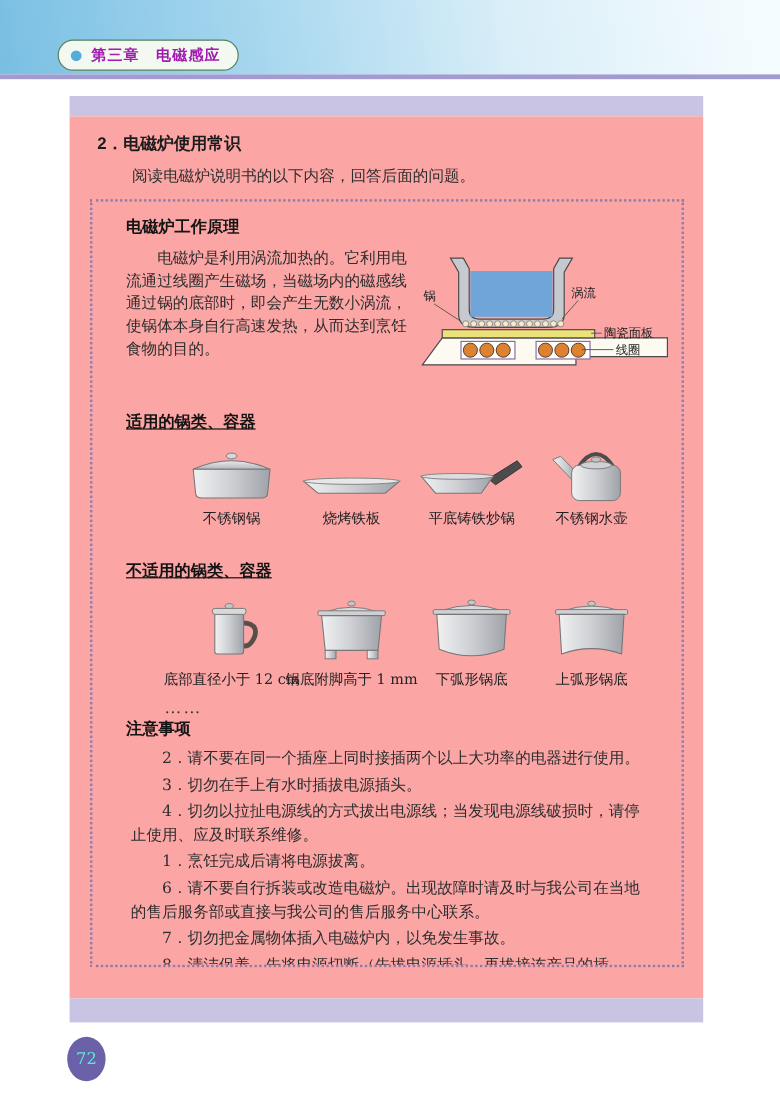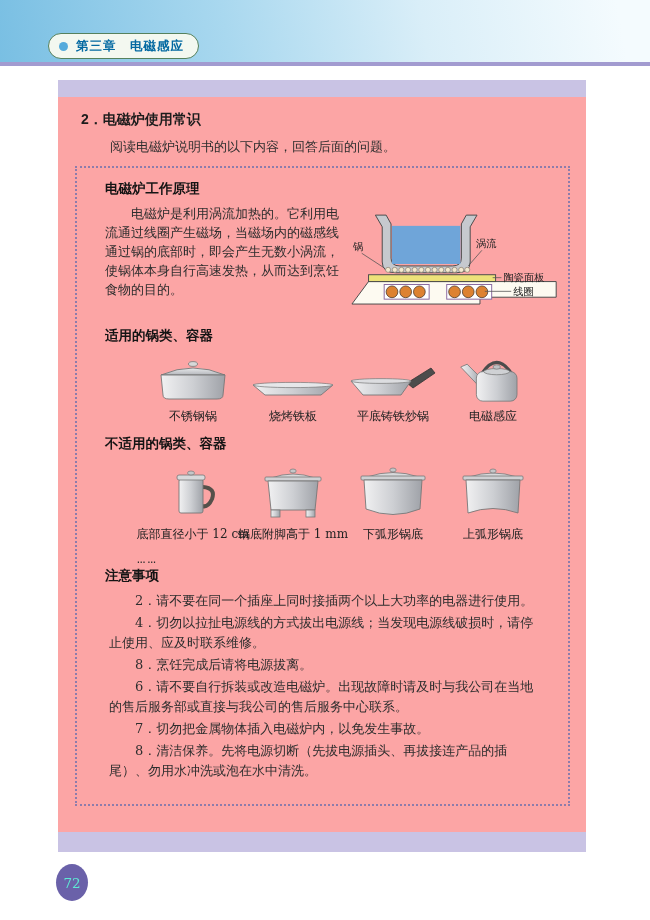--- a/index.html
+++ b/index.html
@@ -8,46 +8,46 @@
          font-family:"Liberation Sans", sans-serif; }
 
   
   .hdr { position:absolute; left:0; top:0; width:650px; height:62px;
          background:linear-gradient(80deg,#79bfe3 0%,#a9d8ef 35%,#d9eef8 65%,#f4fbfe 95%); }
   .chapter-pill { position:absolute; left:48px; top:33px; height:26px;
          display:flex; align-items:center; padding:0 14px 0 10px;
          background:#f3f8f0; border:1.5px solid #55815d; border-radius:14px; }
   .chapter-pill .dot { width:9px; height:9px; border-radius:50%;
          background:#55abdc; margin-right:8px; }
-  .chapter-pill .txt { font-size:12.5px; font-weight:bold; color:#0369a1;
+  .chapter-pill .txt { font-size:12.5px; font-weight:bold; color:#a21caf;
          letter-spacing:1px; white-space:nowrap; }
   .hdr-rule { position:absolute; left:0; top:62px; width:650px; height:4px;
          background:#a29bd0; }
 
   
   .panel { position:absolute; left:58px; top:80px; width:528px; height:772px; }
   .bar   { width:100%; height:17px; background:#c9c3e4; }
   .bar.bottom { height:20px; position:absolute; left:0; bottom:0; }
   .beige { width:100%; height:735px; background:#fca5a5; overflow:hidden; }
 
   .sec-title { margin:14px 0 0 23px; font-size:14px; font-weight:bold; color:#1c1c1c; }
-  .kai { font-family:Liberation Mono, monospace; color:#2e2e2e; }
+  .kai { font-family:Liberation Serif, serif; color:#2e2e2e; }
   .intro { margin:9px 0 0 52px; font-size:13px; }
 
   .dotted { margin:10px 0 0 17px; width:495px; height:640px;
             border:2px dotted #8d7cab; padding:12px 16px 6px 28px; overflow:hidden; }
 
   .h3 { font-size:13.5px; font-weight:bold; color:#141414; }
 
   .principle-row { display:flex; margin-top:7px; }
   .principle-text { flex:0 0 242px; font-size:13px; line-height:19px; text-indent:2em; }
   .diagram { flex:0 0 auto; margin:4px 0 0 2px; }
   .dlabel { font-family:"DejaVu Serif", serif; font-size:10.5px; fill:#222; }
 
-  .h3.gap1 { margin-top:10px; }
+  .h3.gap1 { margin-top:26px;text-decoration:underline; }
   .cookware-row { display:flex; margin:10px 0 0 38px; }
   .cw-col { width:100px; display:flex; flex-direction:column; align-items:center; }
   .cw-col figcaption { margin-top:5px; font-family:"DejaVu Serif", serif;
                        font-size:12px; color:#222; white-space:nowrap; }
   .ellipsis { margin:8px 0 0 32px; font-size:14px; letter-spacing:2px; }
 
   .h3.notes-h { margin-top:0; }
   .notes { margin:6px 14px 0 4px; }
   .notes p { font-family:"DejaVu Serif", serif; font-size:13px; line-height:20px;
              text-indent:2em; color:#2e2e2e; margin-bottom:2px; }
@@ -175,21 +175,21 @@
           <figcaption>平底铸铁炒锅</figcaption>
         </figure>
         <figure class="cw-col">
           <svg width="96" height="48" viewBox="0 0 96 52">
             <path d="M36,20 Q52,-4 68,20" fill="none" stroke="#4c4c4c" stroke-width="3.5" stroke-linecap="round"></path>
             <path d="M31,32 L13,13 L20,10 L35,25 Z" fill="url(#met)" stroke="#777" stroke-width="0.9"></path>
             <rect x="30" y="18" width="44" height="32" rx="7" fill="url(#met)" stroke="#777" stroke-width="0.9"></rect>
             <ellipse cx="52" cy="18" rx="14" ry="3.4" fill="#cfd1d4" stroke="#777" stroke-width="0.8"></ellipse>
             <ellipse cx="52" cy="13" rx="4" ry="2.4" fill="#bfc1c4" stroke="#777" stroke-width="0.8"></ellipse>
           </svg>
-          <figcaption>电磁感应</figcaption>
+          <figcaption>不锈钢水壶</figcaption>
         </figure>
       </div>
 
       <div class="h3 gap1">不适用的锅类、容器</div>
       <div class="cookware-row">
         <figure class="cw-col">
           <svg width="96" height="58" viewBox="0 0 96 58">
             <path d="M58,24 Q71,25 67,36 Q63,45 57,43" fill="none" stroke="#55504a" stroke-width="4" stroke-linecap="round"></path>
             <rect x="34" y="16" width="24" height="34" rx="2" fill="url(#met)" stroke="#777" stroke-width="0.9"></rect>
             <rect x="32" y="12" width="28" height="5" rx="2" fill="#d8d9db" stroke="#777" stroke-width="0.8"></rect>
@@ -225,22 +225,23 @@
             <path d="M21,17 L75,17 L73,50 Q48,41 23,50 Z" fill="url(#met)" stroke="#777" stroke-width="0.9"></path>
           </svg>
           <figcaption>上弧形锅底</figcaption>
         </figure>
       </div>
       <p class="ellipsis kai">……</p>
 
       <div class="h3 notes-h">注意事项</div>
       <div class="notes">
         <p>2．请不要在同一个插座上同时接插两个以上大功率的电器进行使用。</p>
+        <p>3．切勿在手上有水时插拔电源插头。</p>
         <p>4．切勿以拉扯电源线的方式拔出电源线；当发现电源线破损时，请停止使用、应及时联系维修。</p>
-        <p>8．烹饪完成后请将电源拔离。</p>
+        <p>1．烹饪完成后请将电源拔离。</p>
         <p>6．请不要自行拆装或改造电磁炉。出现故障时请及时与我公司在当地的售后服务部或直接与我公司的售后服务中心联系。</p>
         <p>7．切勿把金属物体插入电磁炉内，以免发生事故。</p>
         <p>8．清洁保养。先将电源切断（先拔电源插头、再拔接连产品的插尾）、勿用水冲洗或泡在水中清洗。</p>
       </div>
 
     </div>
   </div>
   <div class="bar bottom"></div>
 </div>
 

